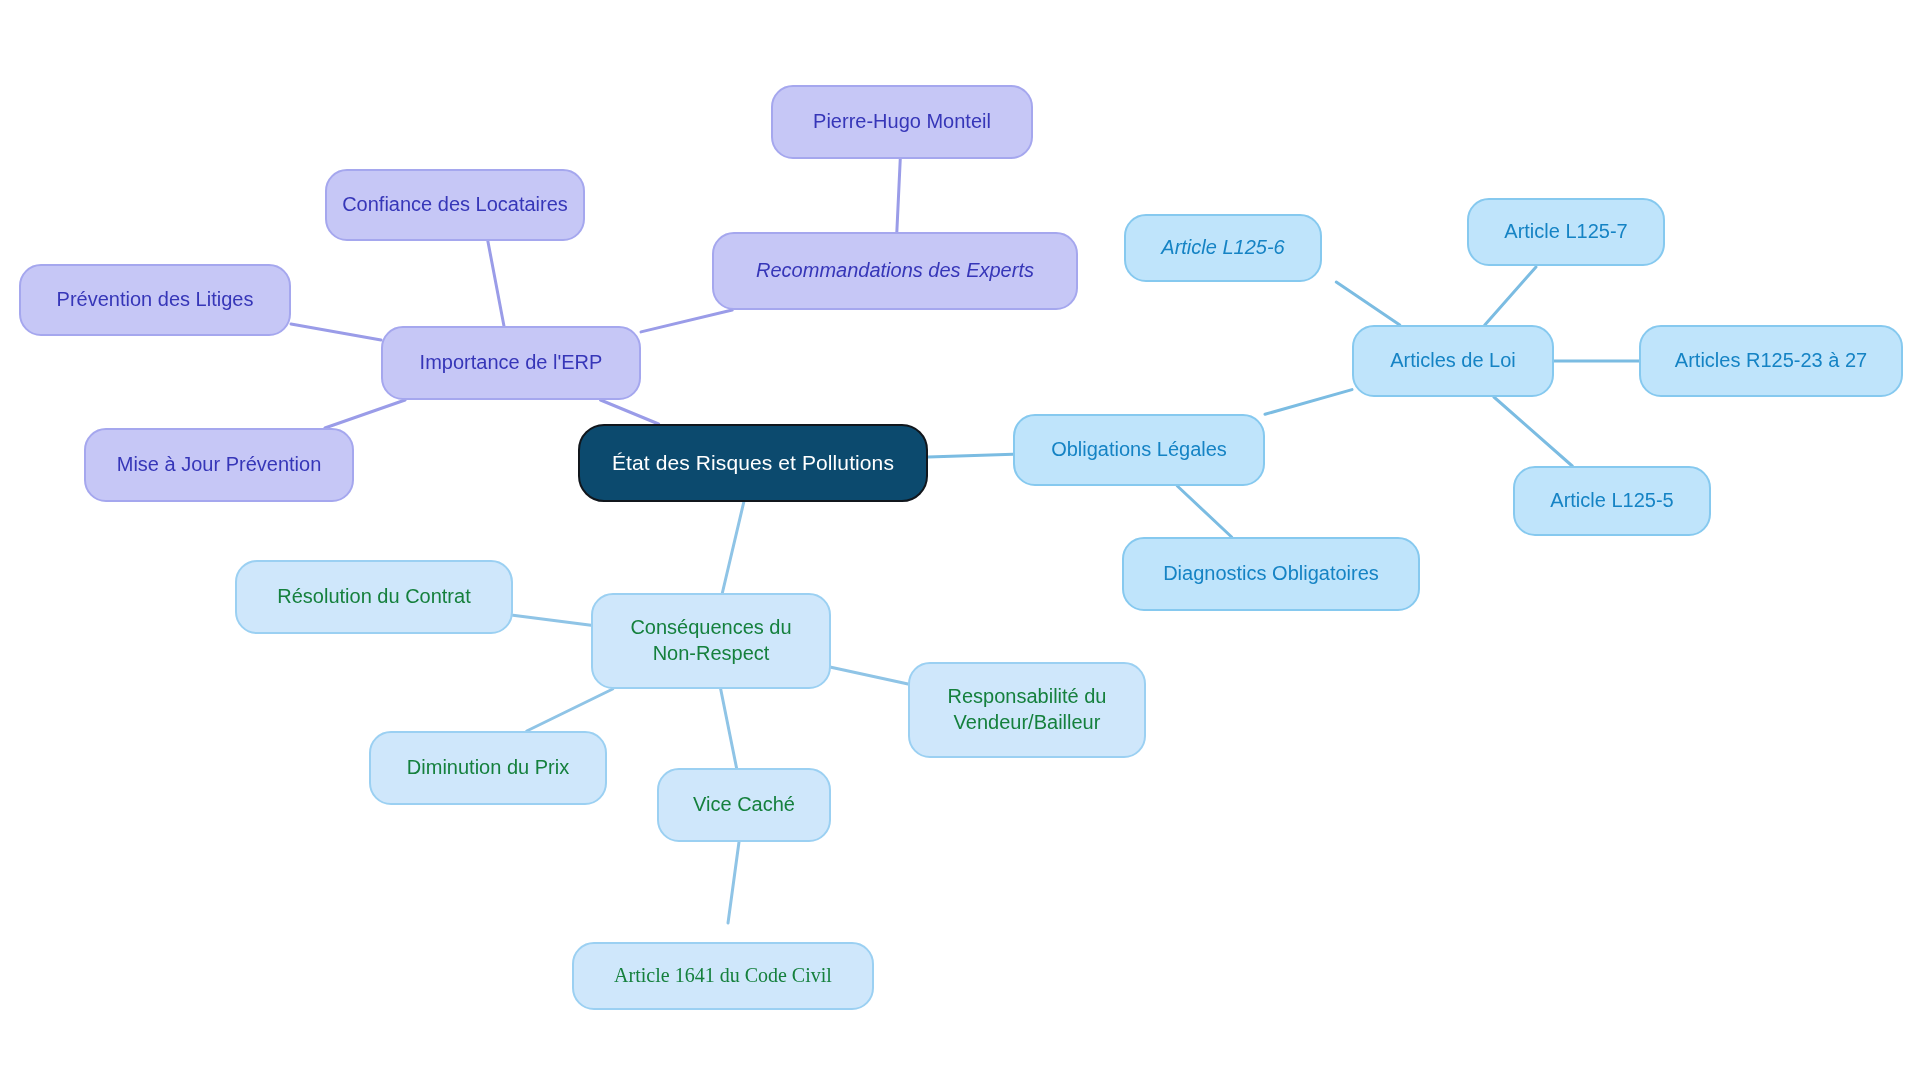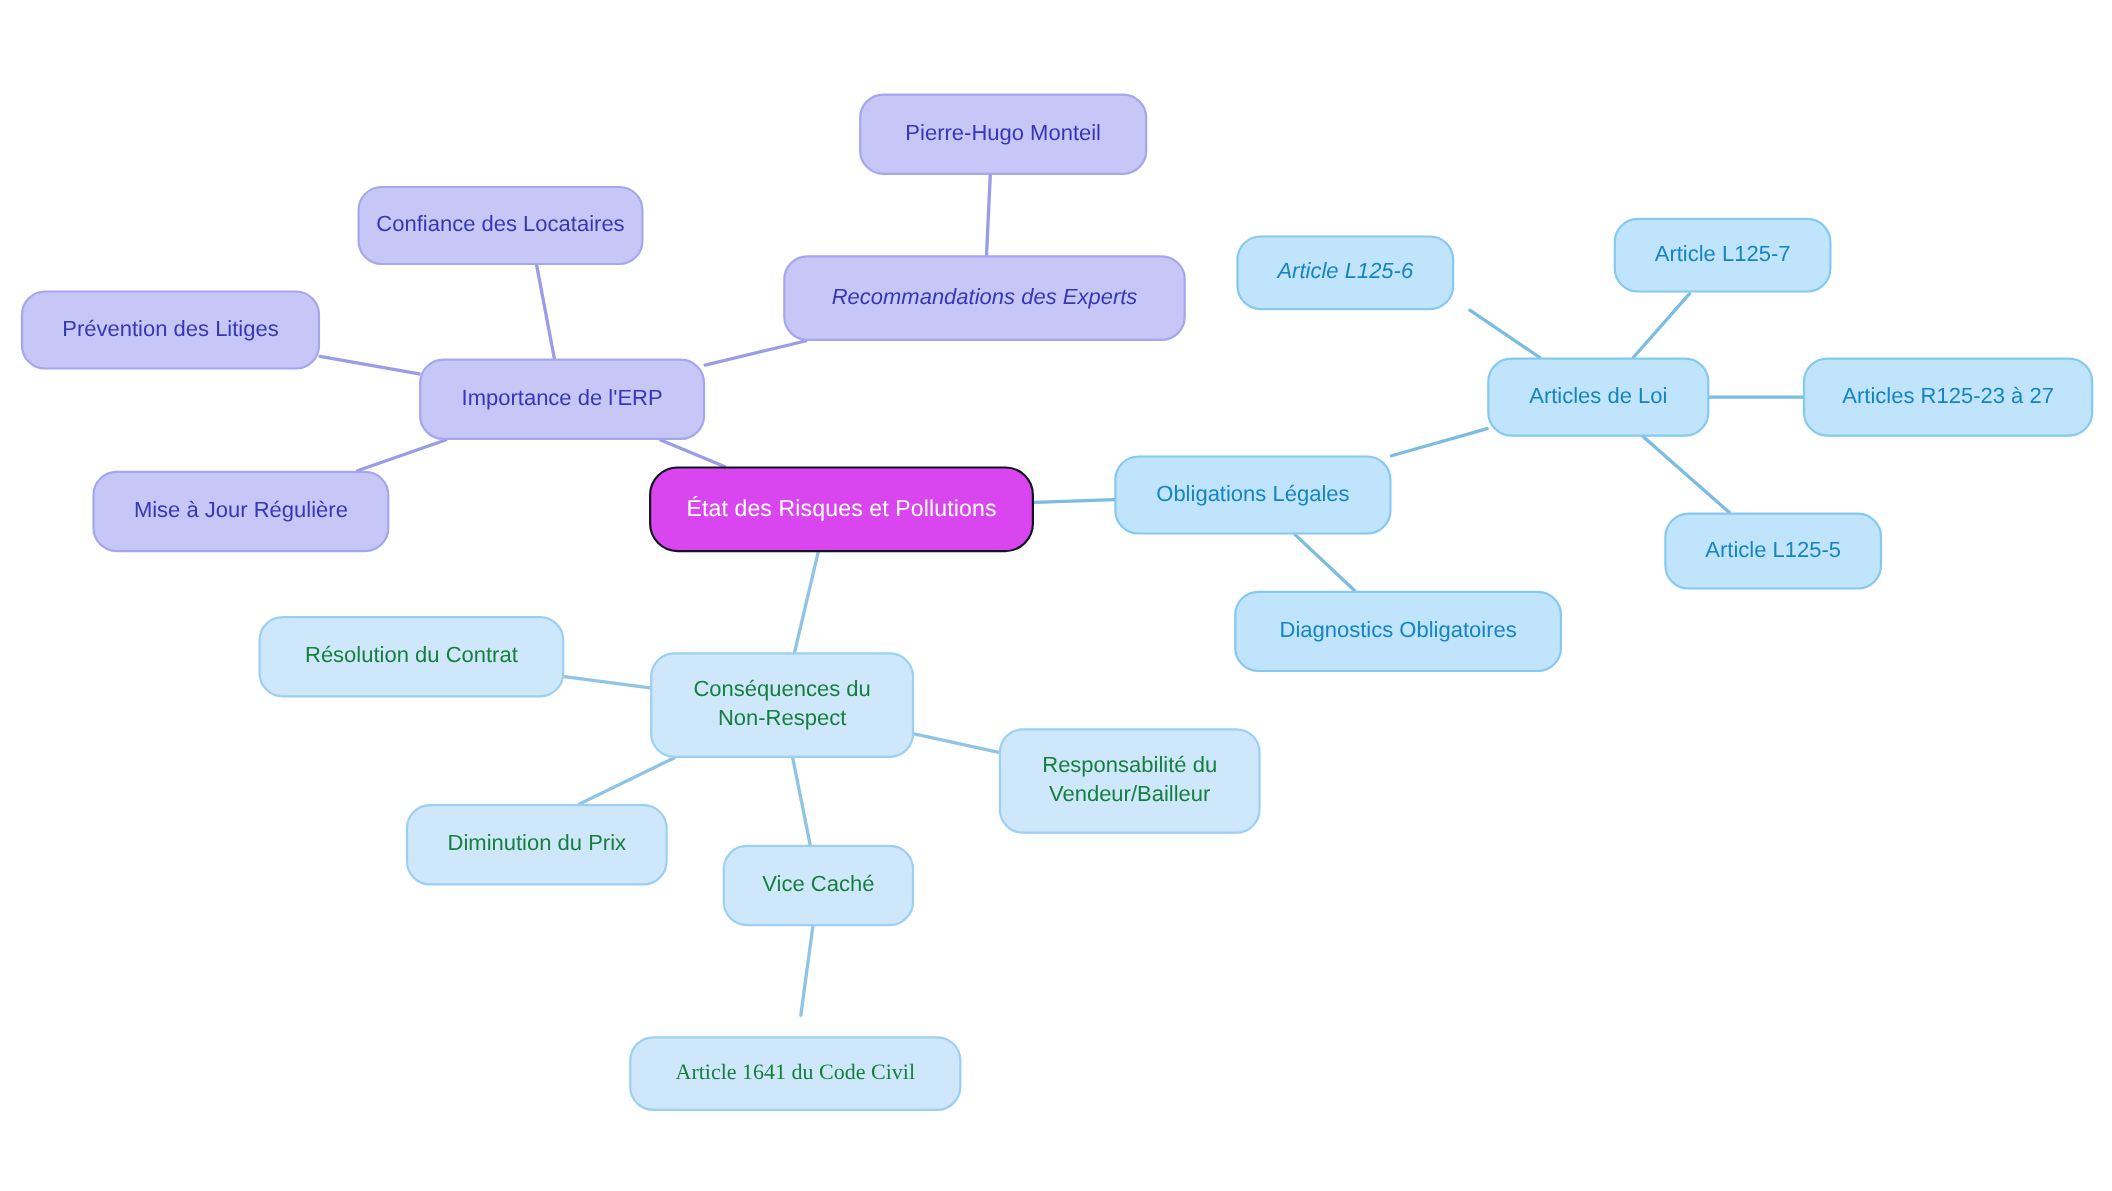--- a/index.html
+++ b/index.html
@@ -32,27 +32,26 @@
     justify-content: center;
     text-align: center;
     border-radius: 22px;
     border-style: solid;
     border-width: 2px;
     line-height: 1.28;
     white-space: pre-line;
     padding: 4px 10px;
   }
   .node.root {
-    background: #d946ef;
+    background: #0c4a6e;
     border-color: #11161c;
     color: #ffffff;
     border-radius: 26px;
     font-size: 21px;
     letter-spacing: 0.1px;
-    margin-left: 12px;
   }
   .node.purple {
     background: #c6c7f6;
     border-color: #a5a7ee;
     color: #3636b8;
     font-size: 20px;
   }
   .node.blue-mid {
     background: #bfe4fb;
     border-color: #86c9ef;
@@ -89,23 +88,23 @@
       <line x1="612.732283464567" y1="689" x2="526.748031496063" y2="731" stroke="#8fc4e6" stroke-width="3" stroke-linecap="round"></line>
       <line x1="831" y1="667.2025316455696" x2="908" y2="684.0158227848101" stroke="#8fc4e6" stroke-width="3" stroke-linecap="round"></line>
       <line x1="720.6585365853658" y1="689" x2="736.5548780487804" y2="768" stroke="#8fc4e6" stroke-width="3" stroke-linecap="round"></line>
       <line x1="738.9870967741936" y1="842" x2="728.0129032258064" y2="923" stroke="#8fc4e6" stroke-width="3" stroke-linecap="round"></line>
     </svg>
   <div id="node-layer">
       <div class="node root" style="left: 578px; top: 424px; width: 350px; height: 78px;">État des Risques et Pollutions</div>
       <div class="node purple" style="left: 381px; top: 326px; width: 260px; height: 74px;">Importance de l'ERP</div>
       <div class="node purple" style="left: 325px; top: 169px; width: 260px; height: 72px;">Confiance des Locataires</div>
       <div class="node purple" style="left: 19px; top: 264px; width: 272px; height: 72px;">Prévention des Litiges</div>
-      <div class="node purple" style="left: 84px; top: 428px; width: 270px; height: 74px;">Mise à Jour Régulière</div>
+      <div class="node purple" style="left: 84px; top: 428px; width: 270px; height: 74px;">Mise à Jour Prévention</div>
       <div class="node purple" style="left: 712px; top: 232px; width: 366px; height: 78px; font-style: italic;">Recommandations des Experts</div>
-      <div class="node purple" style="left: 771px; top: 85px; width: 262px; height: 74px; margin-left: 10px;">Pierre-Hugo Monteil</div>
+      <div class="node purple" style="left: 771px; top: 85px; width: 262px; height: 74px;">Pierre-Hugo Monteil</div>
       <div class="node blue-mid" style="left: 1013px; top: 414px; width: 252px; height: 72px;">Obligations Légales</div>
       <div class="node blue-mid" style="left: 1352px; top: 325px; width: 202px; height: 72px; text-align: center;">Articles de Loi</div>
       <div class="node blue-mid" style="left: 1124px; top: 214px; width: 198px; height: 68px; font-style: italic;">Article L125-6</div>
       <div class="node blue-mid" style="left: 1467px; top: 198px; width: 198px; height: 68px;">Article L125-7</div>
       <div class="node blue-mid" style="left: 1639px; top: 325px; width: 264px; height: 72px;">Articles R125-23 à 27</div>
       <div class="node blue-mid" style="left: 1513px; top: 466px; width: 198px; height: 70px;">Article L125-5</div>
       <div class="node blue-mid" style="left: 1122px; top: 537px; width: 298px; height: 74px;">Diagnostics Obligatoires</div>
       <div class="node blue-light" style="left: 591px; top: 593px; width: 240px; height: 96px;">Conséquences du
 Non-Respect</div>
       <div class="node blue-light" style="left: 235px; top: 560px; width: 278px; height: 74px;">Résolution du Contrat</div>

